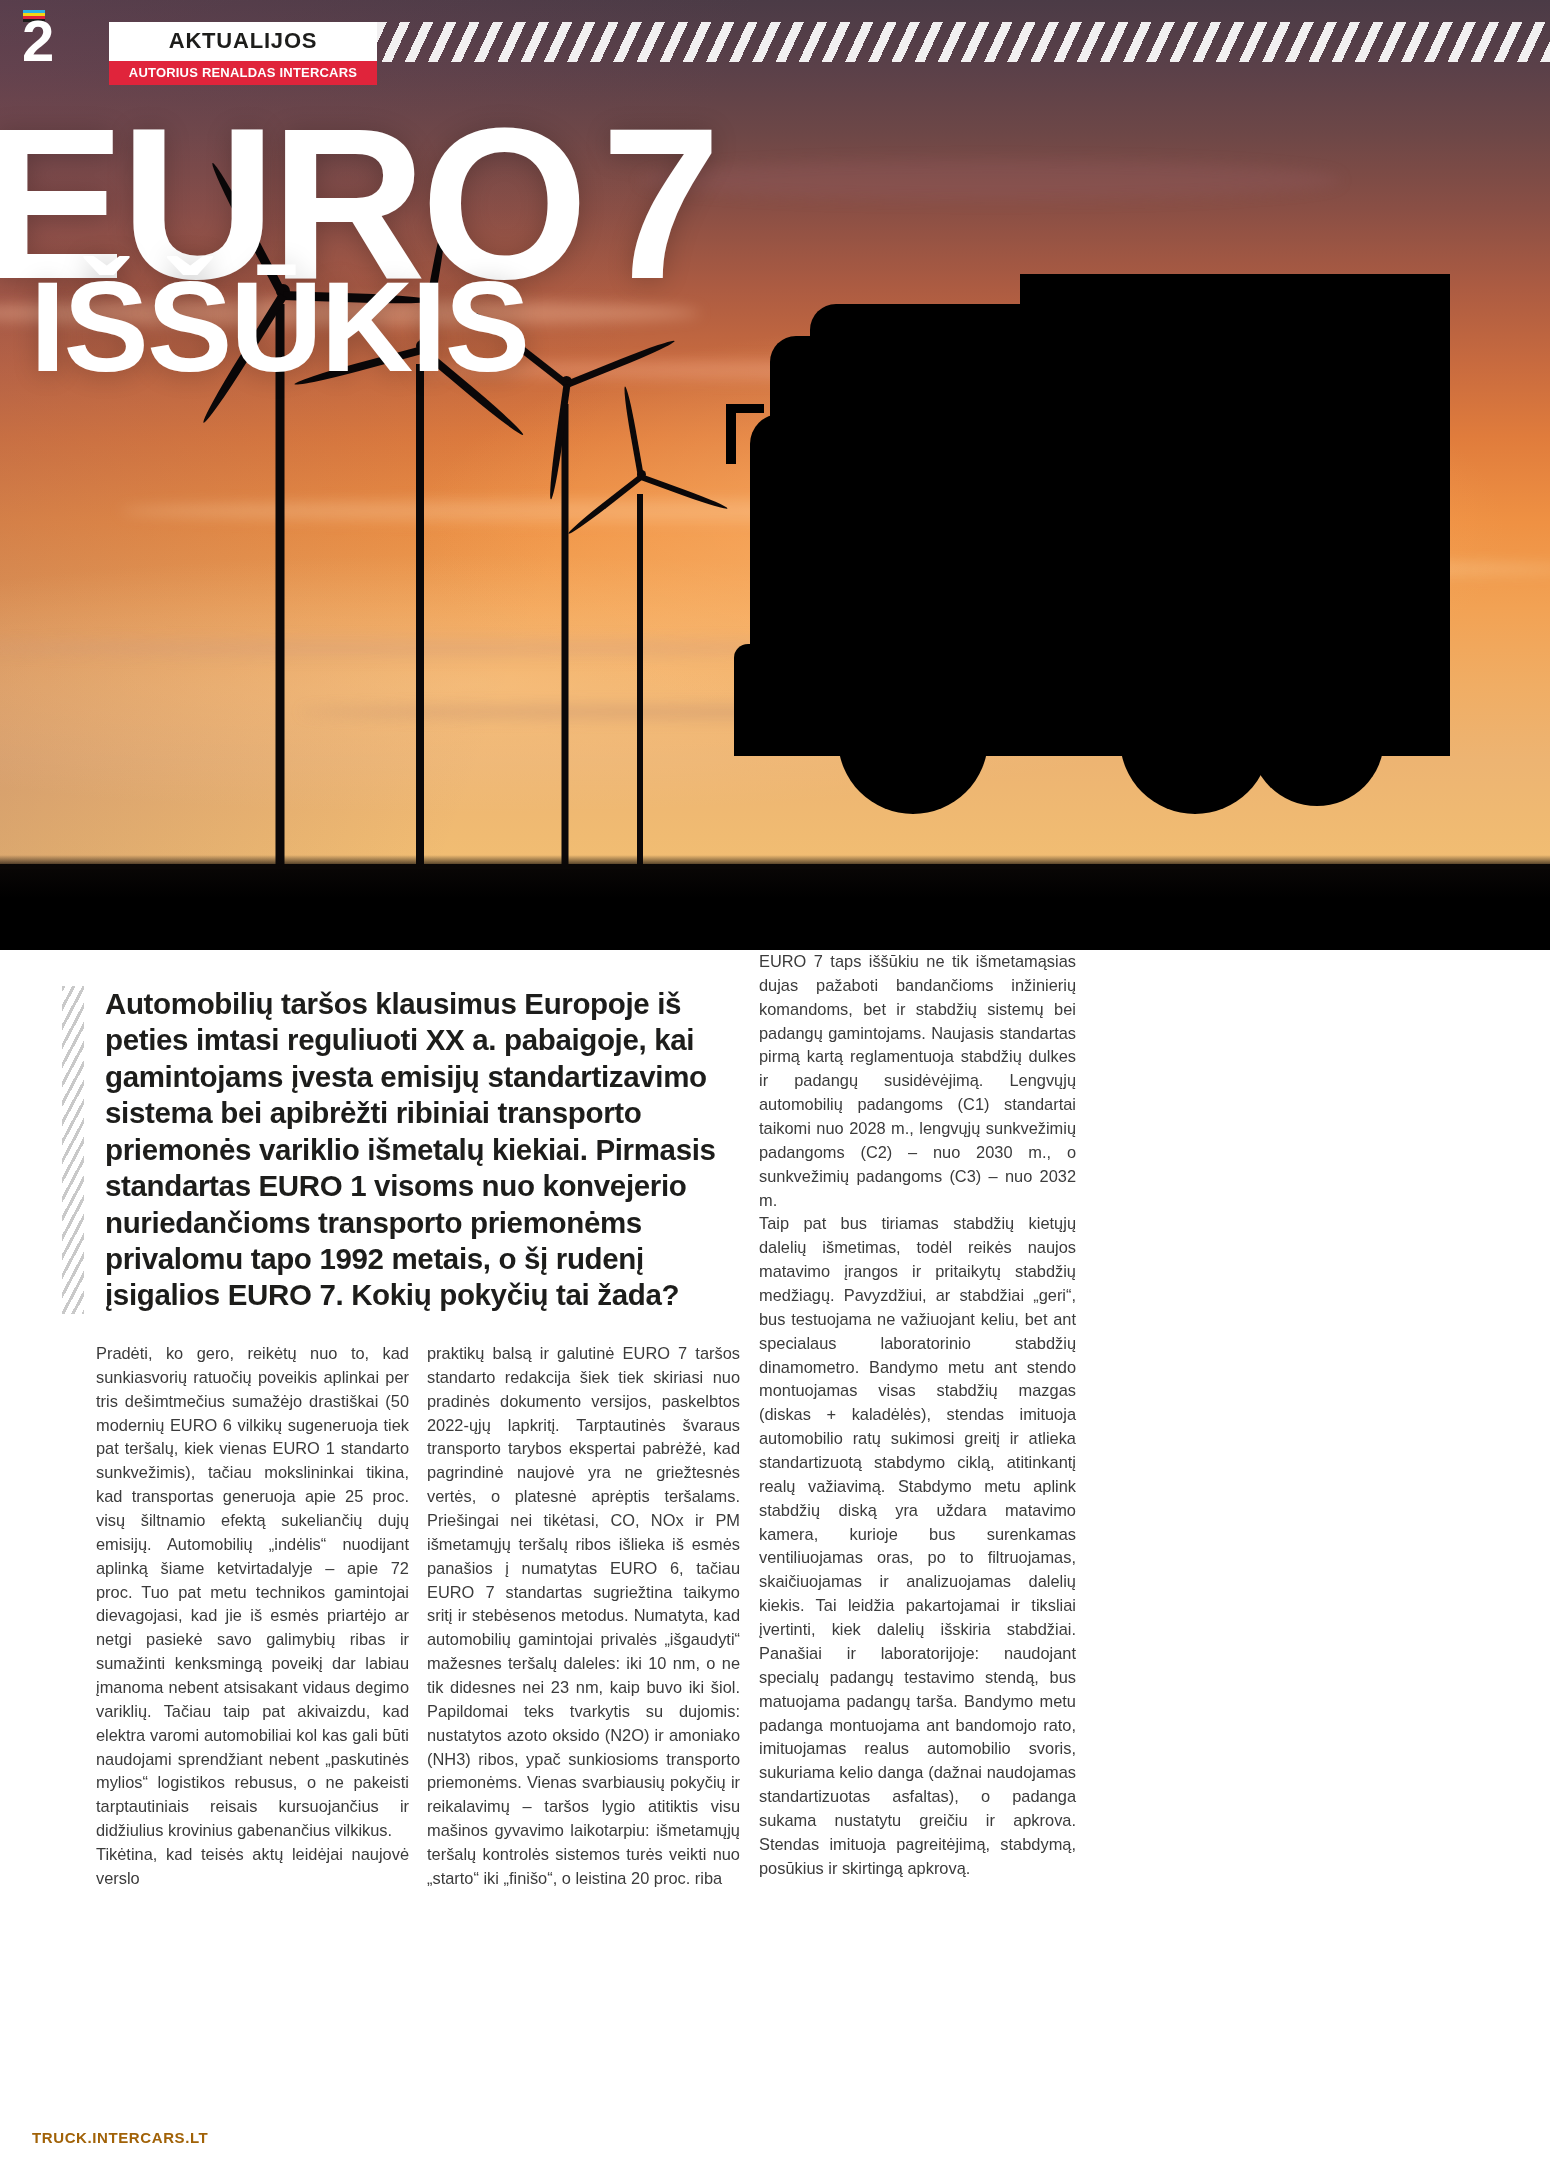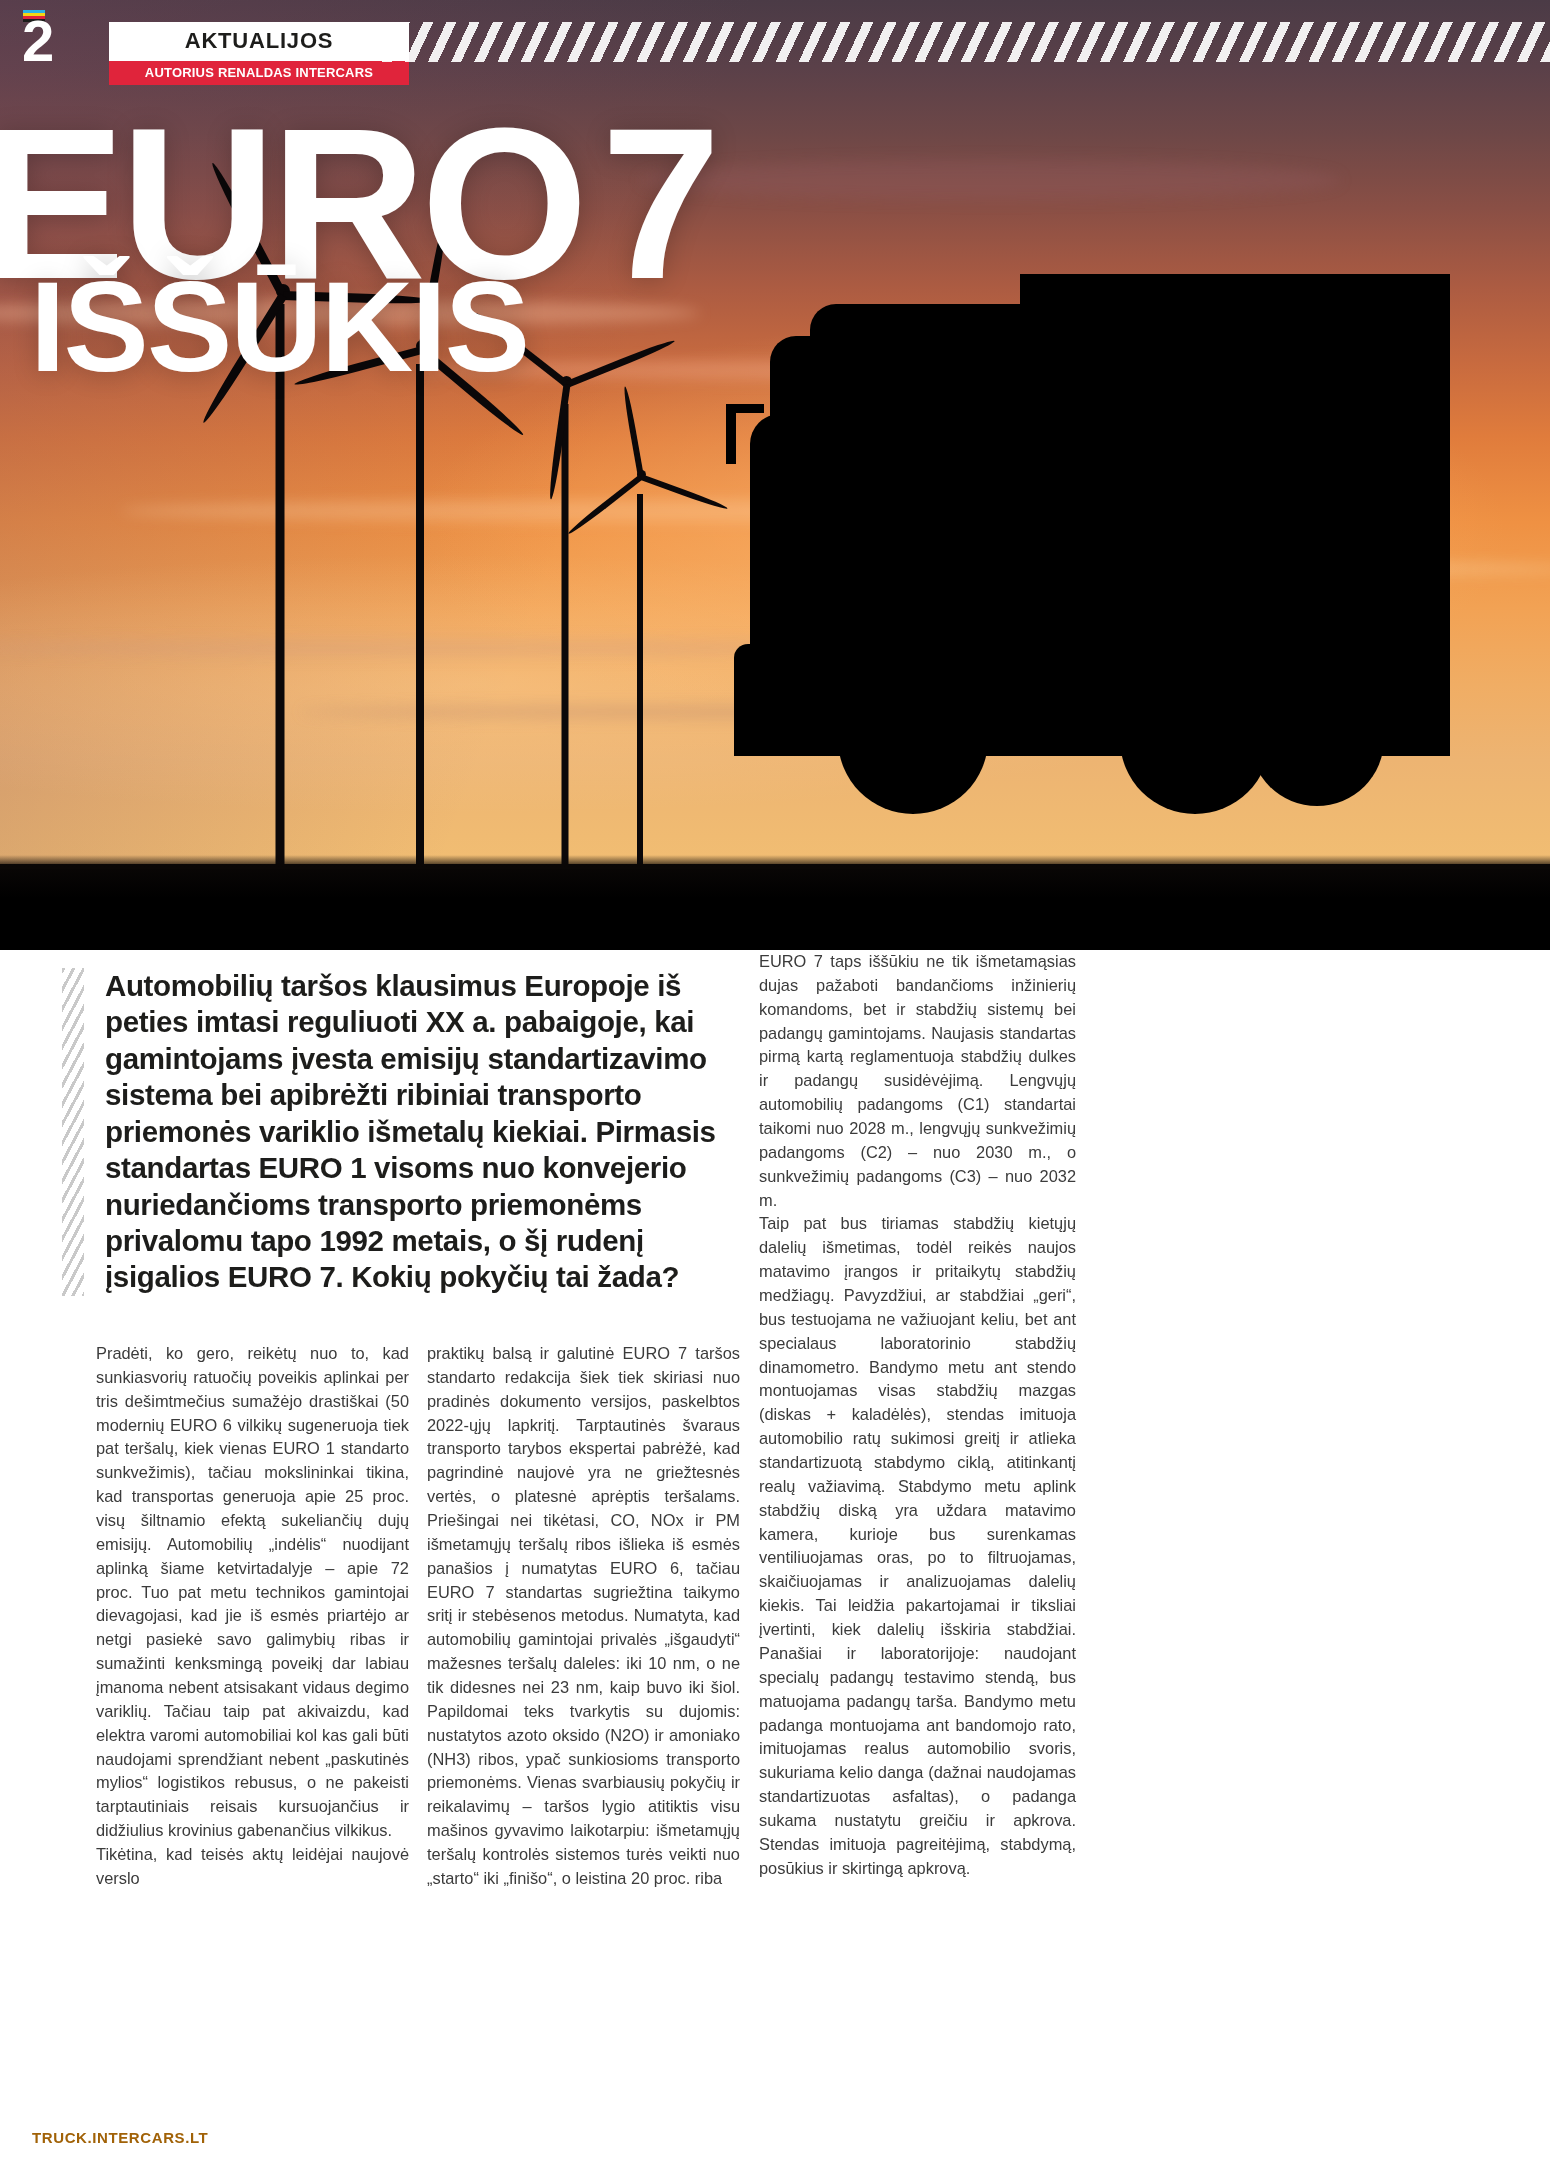--- a/index.html
+++ b/index.html
@@ -76,21 +76,21 @@
   .tpart{position:absolute;background:#000;}
 
   
   .topbar{position:absolute;left:0;top:0;width:100%;height:110px;z-index:40;}
   .cmyk{position:absolute;left:23px;top:10px;width:22px;height:14px;display:flex;flex-direction:column;}
   .cmyk i{display:block;height:3px;width:100%;}
   .pagenum{
     position:absolute;left:22px;top:12px;color:#fff;font-size:58px;font-weight:700;
     letter-spacing:-1px;line-height:1;font-family:"Liberation Sans",sans-serif;
   }
-  .sectionbox{position:absolute;left:109px;top:22px;width:300px;}
+  .sectionbox{position:absolute;left:109px;top:22px;width:268px;}
   .section-title{
     background:#fff;color:#1d1d1b;text-align:center;
     font-size:22px;font-weight:700;letter-spacing:.8px;
     padding:8px 0 9px;line-height:1;
   }
   .section-author{
     background:#e0243b;color:#fff;text-align:center;
     font-size:13px;font-weight:700;letter-spacing:.2px;
     padding:5px 0 6px;line-height:1;
   }
@@ -110,21 +110,21 @@
     text-shadow:0 2px 26px rgba(0,0,0,.22);
   }
   .hl-1{font-size:215px;display:block;white-space:nowrap;}
   .hl-1 .seven{margin-left:18px;letter-spacing:-2px;}
   .hl-2{font-size:128px;display:block;margin-left:48px;margin-top:-14px;letter-spacing:-2px;}
 
   
   .article{position:absolute;left:0;top:950px;width:1550px;height:1214px;background:#fff;}
 
   
-  .lead-wrap{position:absolute;left:62px;top:18px;width:660px;display:flex;}
+  .lead-wrap{position:absolute;left:62px;top:36px;width:660px;display:flex;}
   .lead-hatch{
     width:22px;flex:0 0 22px;
     background:repeating-linear-gradient(118deg,
       #c9c9c9 0px,#c9c9c9 3px,
       #ffffff 3px,#ffffff 9px);
     margin-right:21px;
   }
   .lead{
     font-size:29.5px;font-weight:700;line-height:1.235;
     letter-spacing:-.35px;color:#1d1d1b;

